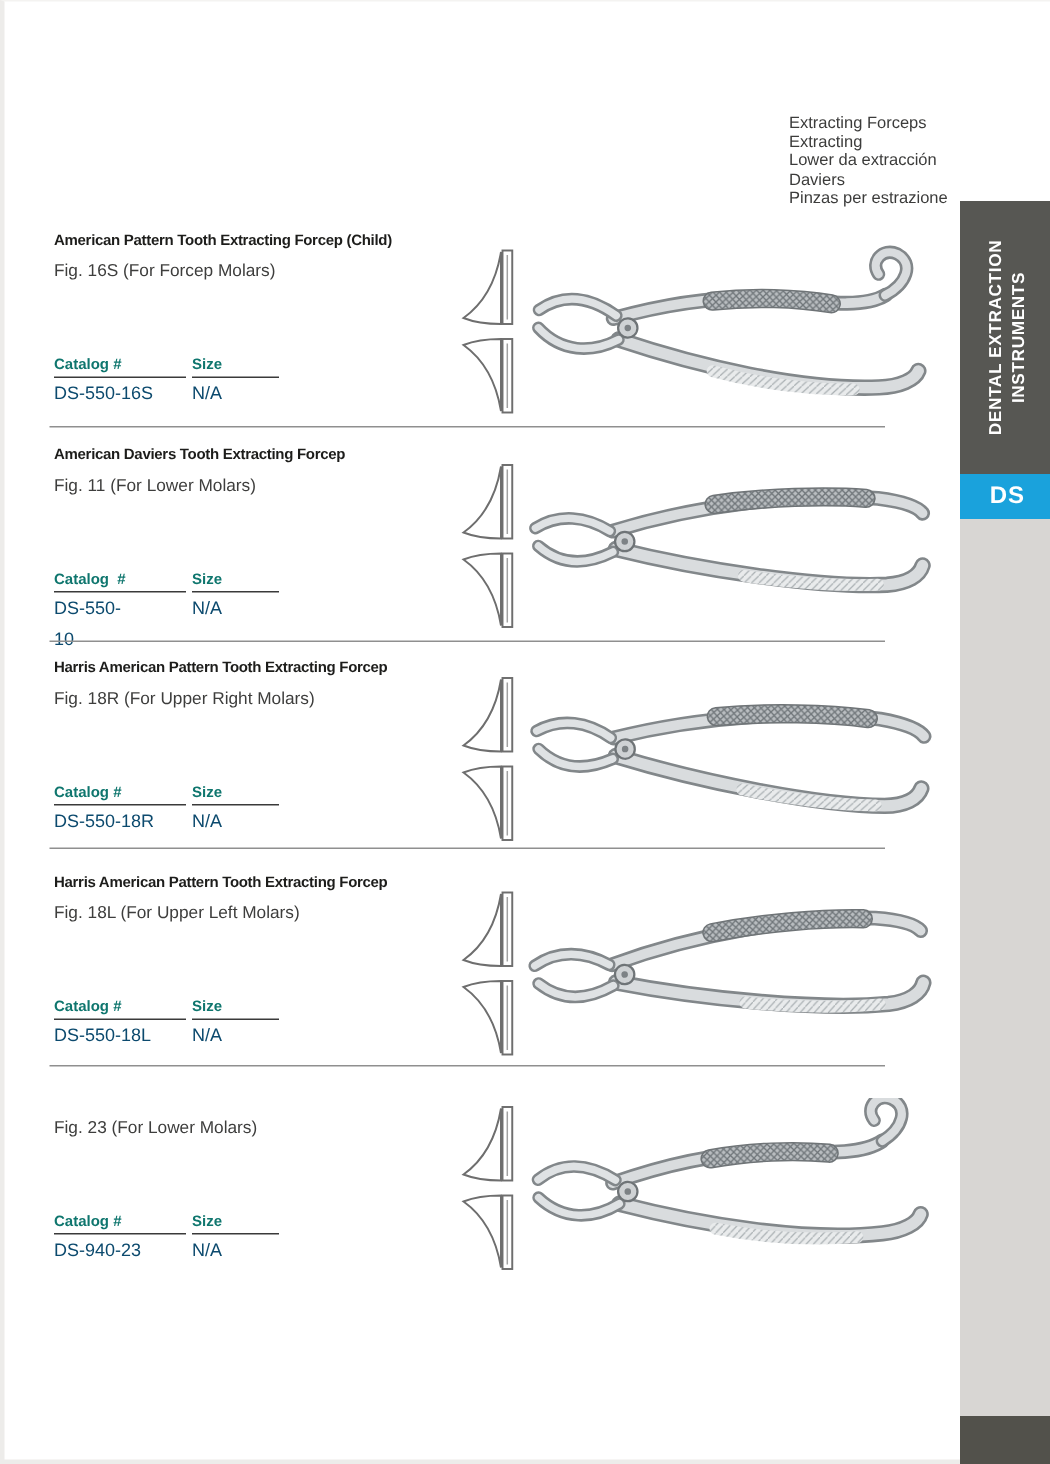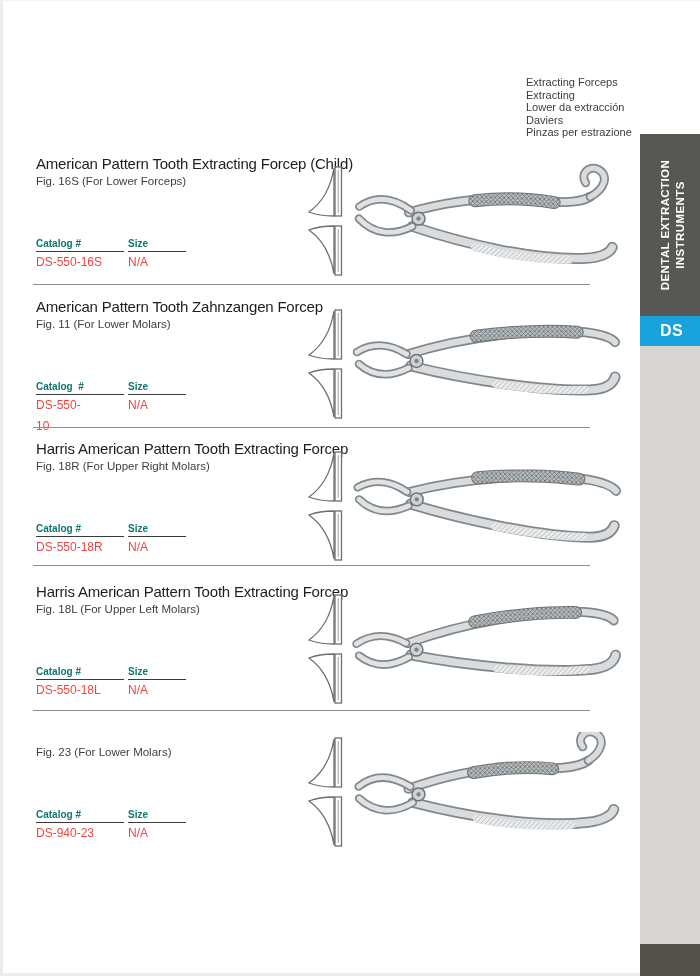--- a/index.html
+++ b/index.html
@@ -23,27 +23,27 @@
   }
   .ds-tab{
     position:absolute;left:637px;top:315px;width:63px;height:30px;background:#1aa2dc;
     color:#fff;font-weight:bold;font-size:16px;display:flex;align-items:center;justify-content:center;
     letter-spacing:.5px;
   }
   .strip{position:absolute;left:637px;top:345px;width:63px;height:598px;background:#d8d6d3;}
   .strip-footer{position:absolute;left:637px;top:943px;width:63px;height:33px;background:#52514b;}
   
   .prod{position:absolute;left:33px;width:595px;height:130px;}
-  .prod .t{position:absolute;left:0;top:0;margin:0;font-size:15px;font-weight:normal;color:#1d1d1b;letter-spacing:-.2px;white-space:nowrap;}
+  .prod .t{position:absolute;left:0;top:0;margin:0;font-size:10px;font-weight:bold;color:#1d1d1b;letter-spacing:-.2px;white-space:nowrap;}
   .prod .fig{position:absolute;left:0;top:20px;font-size:11.5px;color:#3e3e3d;}
   .tbl{position:absolute;left:0;top:83px;display:flex;}
   .col.cat{width:88px;margin-right:4px;}
   .col.size{width:58px;}
   .th{font-size:10px;font-weight:bold;color:#0f766e;border-bottom:1.5px solid #3a3a3a;padding-bottom:2px;white-space:pre;}
-  .td{font-size:12px;color:#ef4444;padding-top:3px;}
+  .td{font-size:12px;color:#0c4a6e;padding-top:3px;}
   .td .l2{margin-top:7px;}
   .divider{position:absolute;left:30px;width:557px;height:0;border-top:1.5px solid #8f8f8f;}
   
   .imgwrap{position:absolute;left:292px;width:330px;height:120px;}
   .profile{position:absolute;left:0;top:0;}
   .photo{position:absolute;left:52px;top:0;}
   .hiddendefs{position:absolute;width:0;height:0;overflow:hidden;}
 </style>
 </head>
 <body>
@@ -121,21 +121,21 @@
     </div>
   </div>
   <div class="ds-tab">
     <span>DS</span>
   </div>
   <div class="strip"></div>
   <div class="strip-footer"></div>
 
   <section class="prod" style="top:154px">
     <h2 class="t">American Pattern Tooth Extracting Forcep (Child)</h2>
-    <div class="fig">Fig. 16S (For Lower Forceps)</div>
+    <div class="fig">Fig. 16S (For Forcep Molars)</div>
     <div class="tbl">
       <div class="col cat">
         <div class="th">Catalog #</div>
         <div class="td">DS-550-16S</div>
       </div>
       <div class="col size">
         <div class="th">Size</div>
         <div class="td">N/A</div>
       </div>
     </div>
@@ -144,21 +144,21 @@
     <svg class="profile" width="52" height="120" viewBox="0 0 52 120">
         <use href="#beaks"></use>
       </svg>
     <svg class="photo" width="278" height="120" viewBox="0 0 280 120">
         <use href="#fA" transform="rotate(2,140,60)"></use>
       </svg>
   </div>
   <div class="divider" style="top:283px"></div>
 
   <section class="prod" style="top:297px">
-    <h2 class="t">American Pattern Tooth Zahnzangen Forcep</h2>
+    <h2 class="t">American Daviers Tooth Extracting Forcep</h2>
     <div class="fig">Fig. 11 (For Lower Molars)</div>
     <div class="tbl">
       <div class="col cat">
         <div class="th">Catalog  #</div>
         <div class="td">
           <div>DS-550-</div>
           <div class="l2">10</div>
         </div>
       </div>
       <div class="col size">

